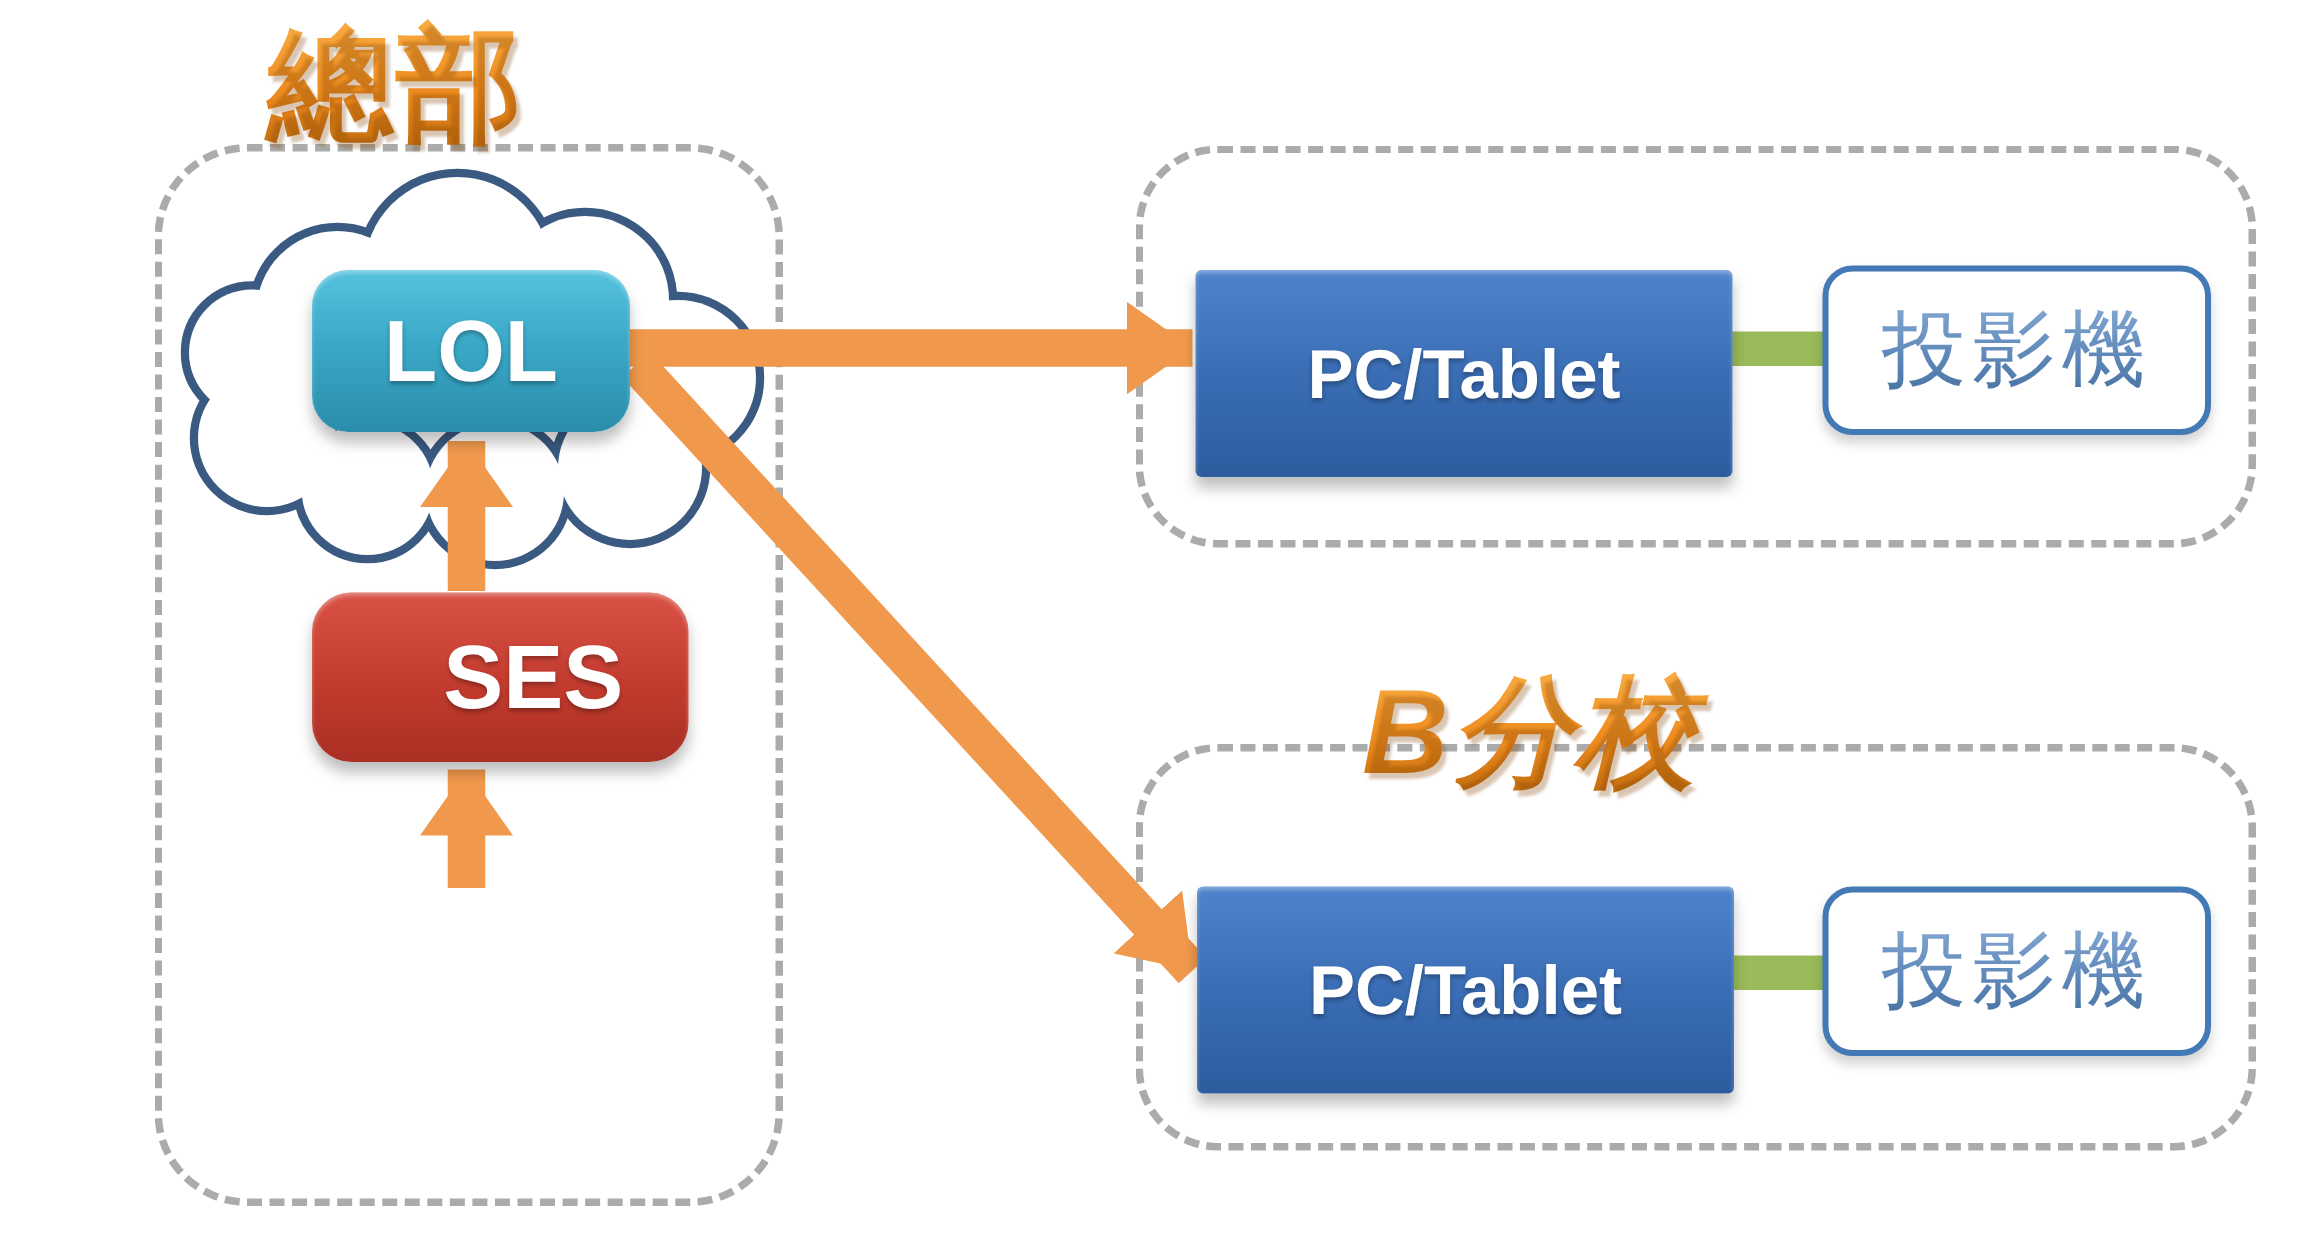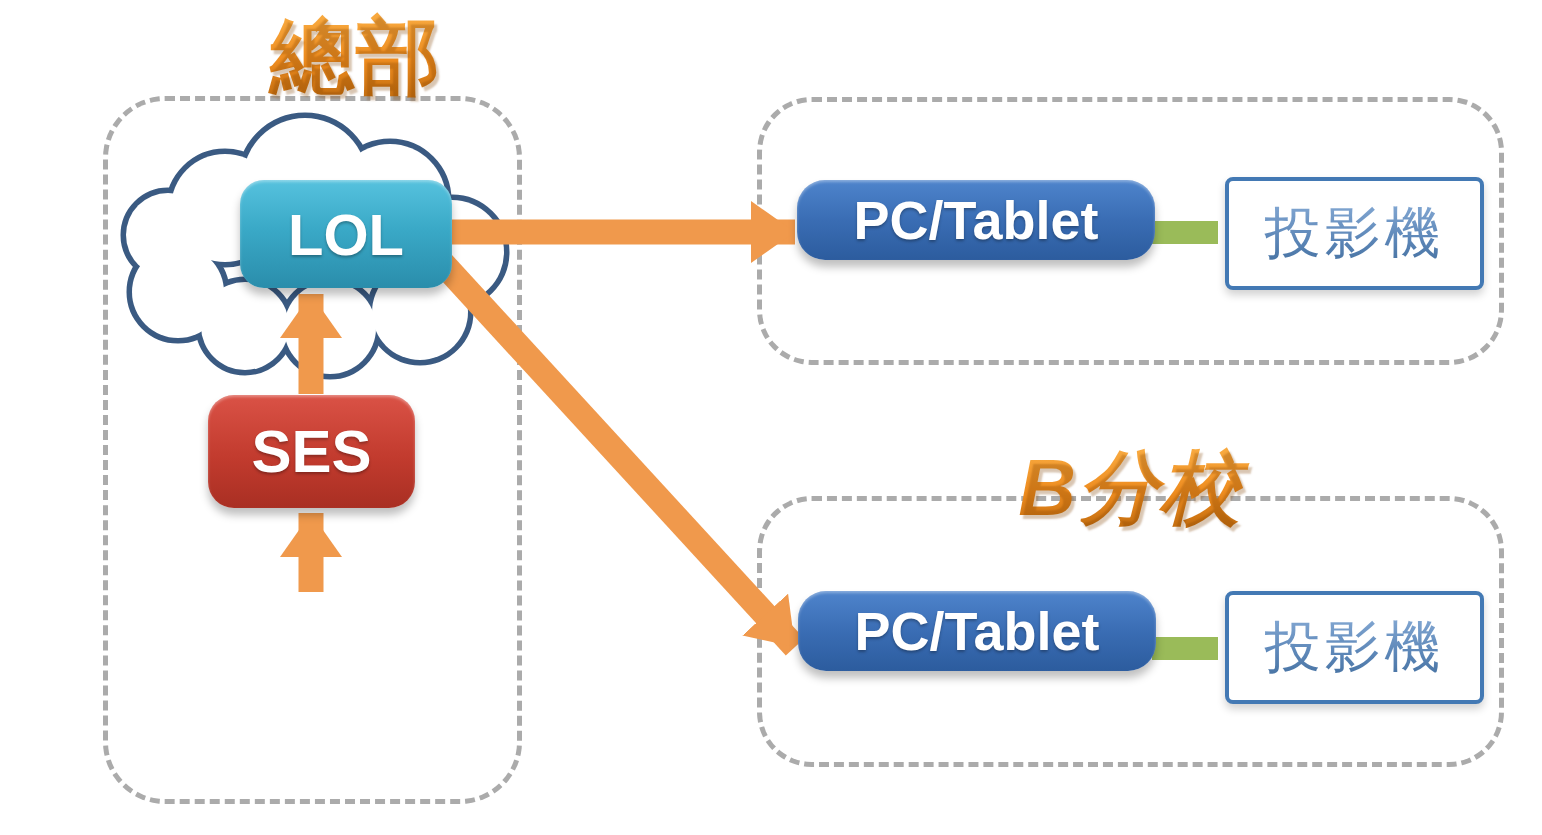--- a/index.html
+++ b/index.html
@@ -17,55 +17,55 @@
   }
   .group.hq{left:103px;top:96px;width:409px;height:698px;border-radius:62px;}
   .group.ba{left:757px;top:97px;width:737px;height:258px;border-radius:55px;}
   .group.bb{left:757px;top:496px;width:737px;height:261px;border-radius:55px;}
 
   svg.cloud-layer{z-index:2;}
   svg.arrow-layer{z-index:3;}
 
   
   .gtitle{
-    position:absolute;z-index:5;text-align:right;background:#ffffff;
+    position:absolute;z-index:5;text-align:left;background:#ffffff;
     font-weight:bold;letter-spacing:2px;
     background-image:linear-gradient(180deg,#f8a93f 8%,#ee8c1f 55%,#bf6a0e 100%);
     -webkit-background-clip:text;background-clip:text;color:transparent;
     text-shadow:3px 4px 2px rgba(130,65,0,0.30);
     padding:0 10px;white-space:nowrap;
   }
   .gtitle.hq{left:168px;top:10px;width:264px;font-size:84px;line-height:1.1;}
   .gtitle.ba{left:903px;top:20px;width:334px;font-size:80px;line-height:1.1;}
   .gtitle.bb{left:898px;top:444px;width:334px;font-size:80px;line-height:1.1;font-style:italic;}
 
   
   .node{
     position:absolute;z-index:4;display:flex;align-items:center;justify-content:center;
     color:#ffffff;font-weight:bold;border-radius:26px;
     box-shadow:0 7px 9px rgba(0,0,0,0.25), inset 0 2px 3px rgba(255,255,255,0.35);
     text-shadow:0 2px 3px rgba(0,0,0,0.30);
   }
   .node.lol{left:208px;top:180px;width:212px;height:108px;font-size:58px;
-    background:linear-gradient(180deg,#56c2de 0%,#3aa9c7 45%,#2a8dab 100%);border-radius:24px;margin-left:32px;}
+    background:linear-gradient(180deg,#56c2de 0%,#3aa9c7 45%,#2a8dab 100%);border-radius:24px;}
   .node.ses{left:208px;top:395px;width:207px;height:113px;font-size:60px;
-    background:linear-gradient(180deg,#da5246 0%,#c23b2e 55%,#a92f23 100%);}
+    background:linear-gradient(180deg,#da5246 0%,#c23b2e 55%,#a92f23 100%);padding-left:44px;}
   .node.icam{left:208px;top:592px;width:207px;height:111px;font-size:56px;
     background:linear-gradient(180deg,#9bc54c 0%,#82b038 55%,#6b9c2a 100%);
     border-bottom:3px solid #557f1d;}
-  .node.pc{width:358px;height:80px;font-size:54px;border-radius:28px;
+  .node.pc{width:358px;height:138px;font-size:46px;border-radius:4px;
     background:linear-gradient(180deg,#4e84cc 0%,#3a6db4 50%,#2c5c9e 100%);}
   .node.pc.a{left:797px;top:180px;}
   .node.pc.b{left:798px;top:591px;}
   .node.proj{
-    width:251px;height:105px;background:#ffffff;border:4px solid #4379b4;border-radius:8px;
+    width:251px;height:105px;background:#ffffff;border:4px solid #4379b4;border-radius:20px;
     box-shadow:0 5px 8px rgba(0,0,0,0.18);font-size:56px;font-weight:normal;letter-spacing:4px;
     text-shadow:none;
     background-image:linear-gradient(180deg,#8fb2db 10%,#5d87b8 55%,#33608f 100%);
-    -webkit-background-clip:text;background-clip:text;color:transparent;margin-left:10px;
+    -webkit-background-clip:text;background-clip:text;color:transparent;
   }
   .node.proj.a{left:1215px;top:177px;}
   .node.proj.b{left:1215px;top:591px;}
 </style>
 </head>
 <body>
 
 <div id="canvas">
 
   <div class="group hq"></div>

